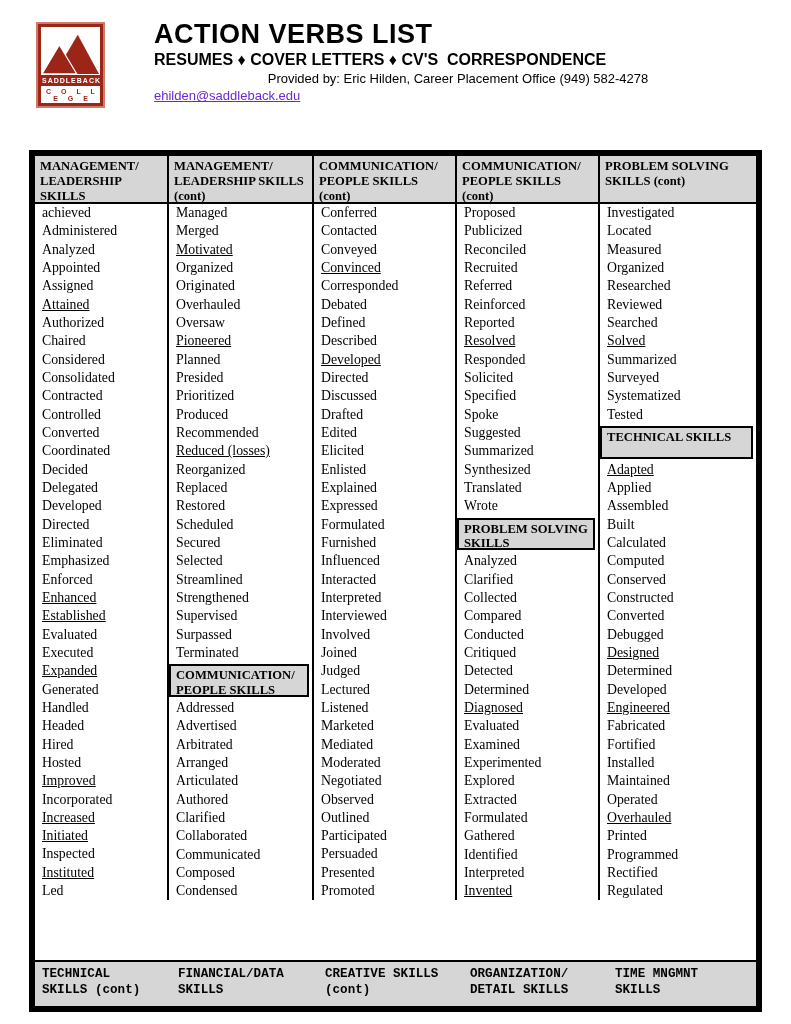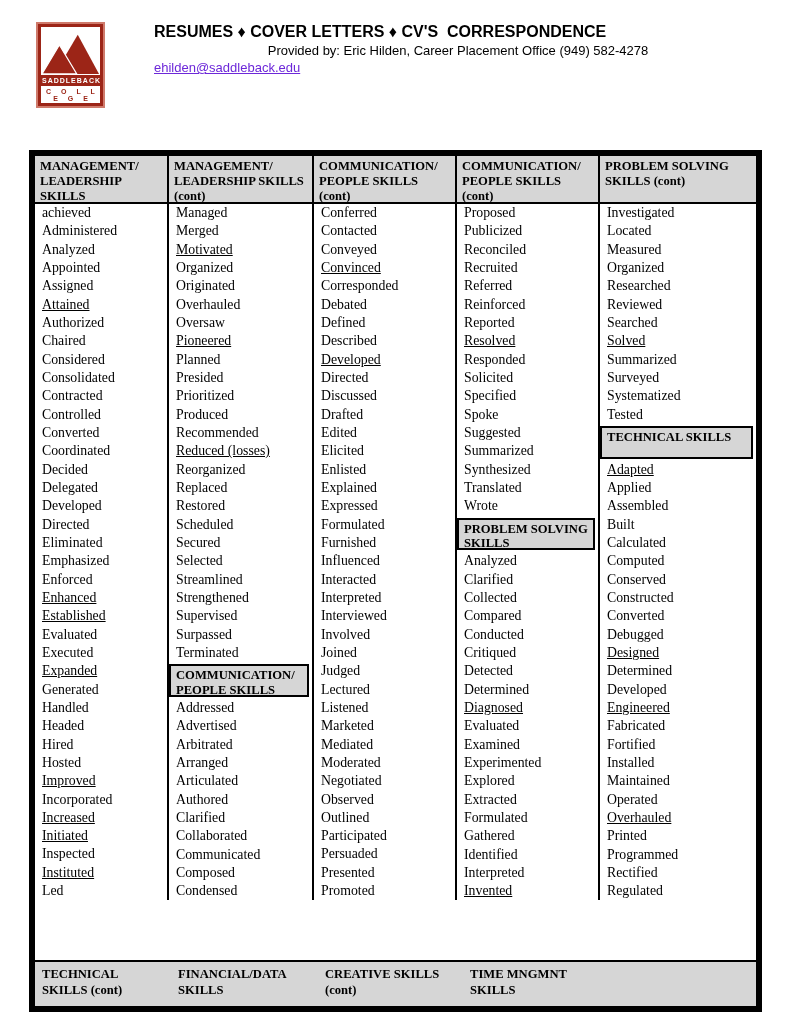--- a/index.html
+++ b/index.html
@@ -62,21 +62,21 @@
   .th:nth-child(5), .col:nth-child(5) { flex:1; }
   .w { height:18.34px; line-height:18.34px; padding-left:7px; font-size:13.8px; white-space:nowrap; overflow:hidden; }
   .w .u { text-decoration:underline; }
   .subcell { height:36.68px; padding:2px 3px 2px 0; }
   .subbox {
     height:100%; background:#d6d6d6; border:2px solid #000;
     font-weight:bold; font-size:12.6px; line-height:14.5px; padding:2px 3px 0 5px;
     white-space:pre-line;
   }
   .spacer { height:60px; }
-  .bottomband { display:flex; border-top:2px solid #000; background:#d6d6d6; height:46px; }
+  .bottomband { display:flex; border-top:2px solid #000; background:#d6d6d6; height:46px;font-family:Liberation Mono, monospace; }
   .bh {
     font-weight:bold; font-size:12.6px; line-height:15.5px;
     padding:5px 4px 0 7px; white-space:pre-line;
   }
   .bh:nth-child(1) { width:136px; }
   .bh:nth-child(2) { width:147px; }
   .bh:nth-child(3) { width:145px; }
   .bh:nth-child(4) { width:145px; }
   .bh:nth-child(5) { flex:1; }
 </style>
@@ -92,20 +92,21 @@
           <svg viewBox="0 0 61 42" preserveAspectRatio="none">
             <polygon points="14,42 38,7 60,42" fill="#9c2517"></polygon>
             <polygon points="1,42 19,16 37,42" fill="#9c2517" stroke="#ffffff" stroke-width="1.2"></polygon>
           </svg>
         </div>
         <div class="band1">SADDLEBACK</div>
         <div class="band2">C O L L E G E</div>
       </div>
     </div>
     <div class="titleblock">
+      <div class="title">ACTION VERBS LIST</div>
       <div class="subtitle">RESUMES ♦ COVER LETTERS ♦ CV'S  CORRESPONDENCE</div>
       <div class="provided">Provided by: Eric Hilden, Career Placement Office (949) 582-4278</div>
       <a class="email" href="#">ehilden@saddleback.edu</a>
     </div>
   </div>
 
 
   <div class="tbl">
     <div class="thead" id="thead">
         <div class="th">MANAGEMENT/
@@ -331,18 +332,20 @@
         </div>
       </div>
     <div class="spacer"></div>
     <div class="bottomband" id="bband">
         <div class="bh">TECHNICAL
 SKILLS (cont)</div>
         <div class="bh">FINANCIAL/DATA
 SKILLS</div>
         <div class="bh">CREATIVE SKILLS
 (cont)</div>
+        <div class="bh">ORGANIZATION/
+DETAIL SKILLS</div>
         <div class="bh">TIME MNGMNT
 SKILLS</div>
       </div>
   </div>
 
 </div>
 
 </body></html>

